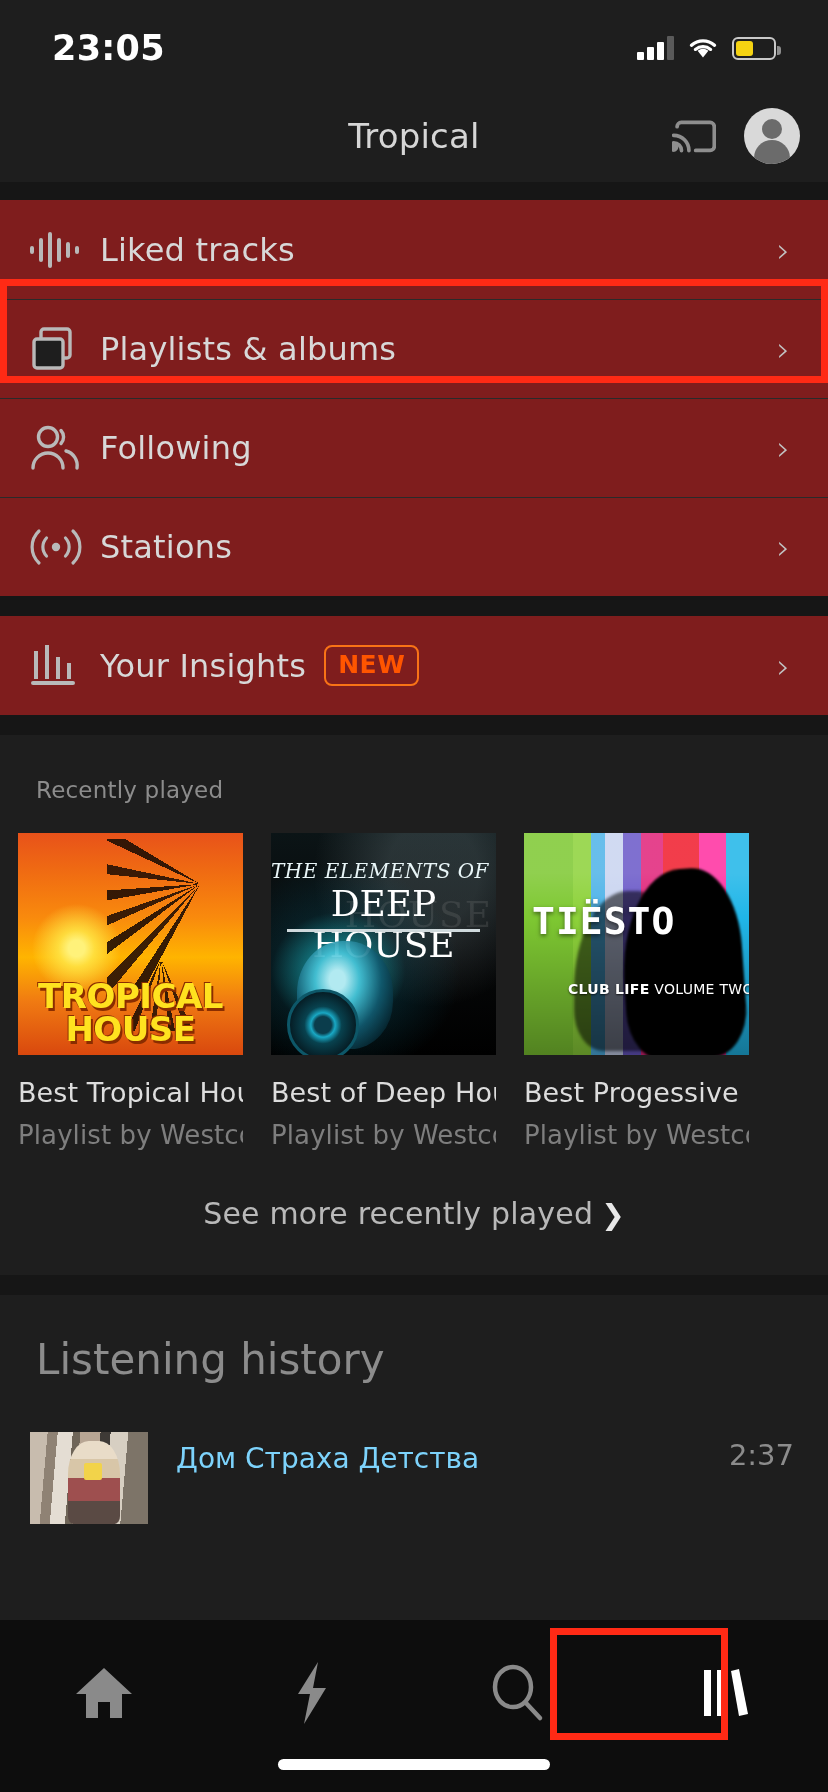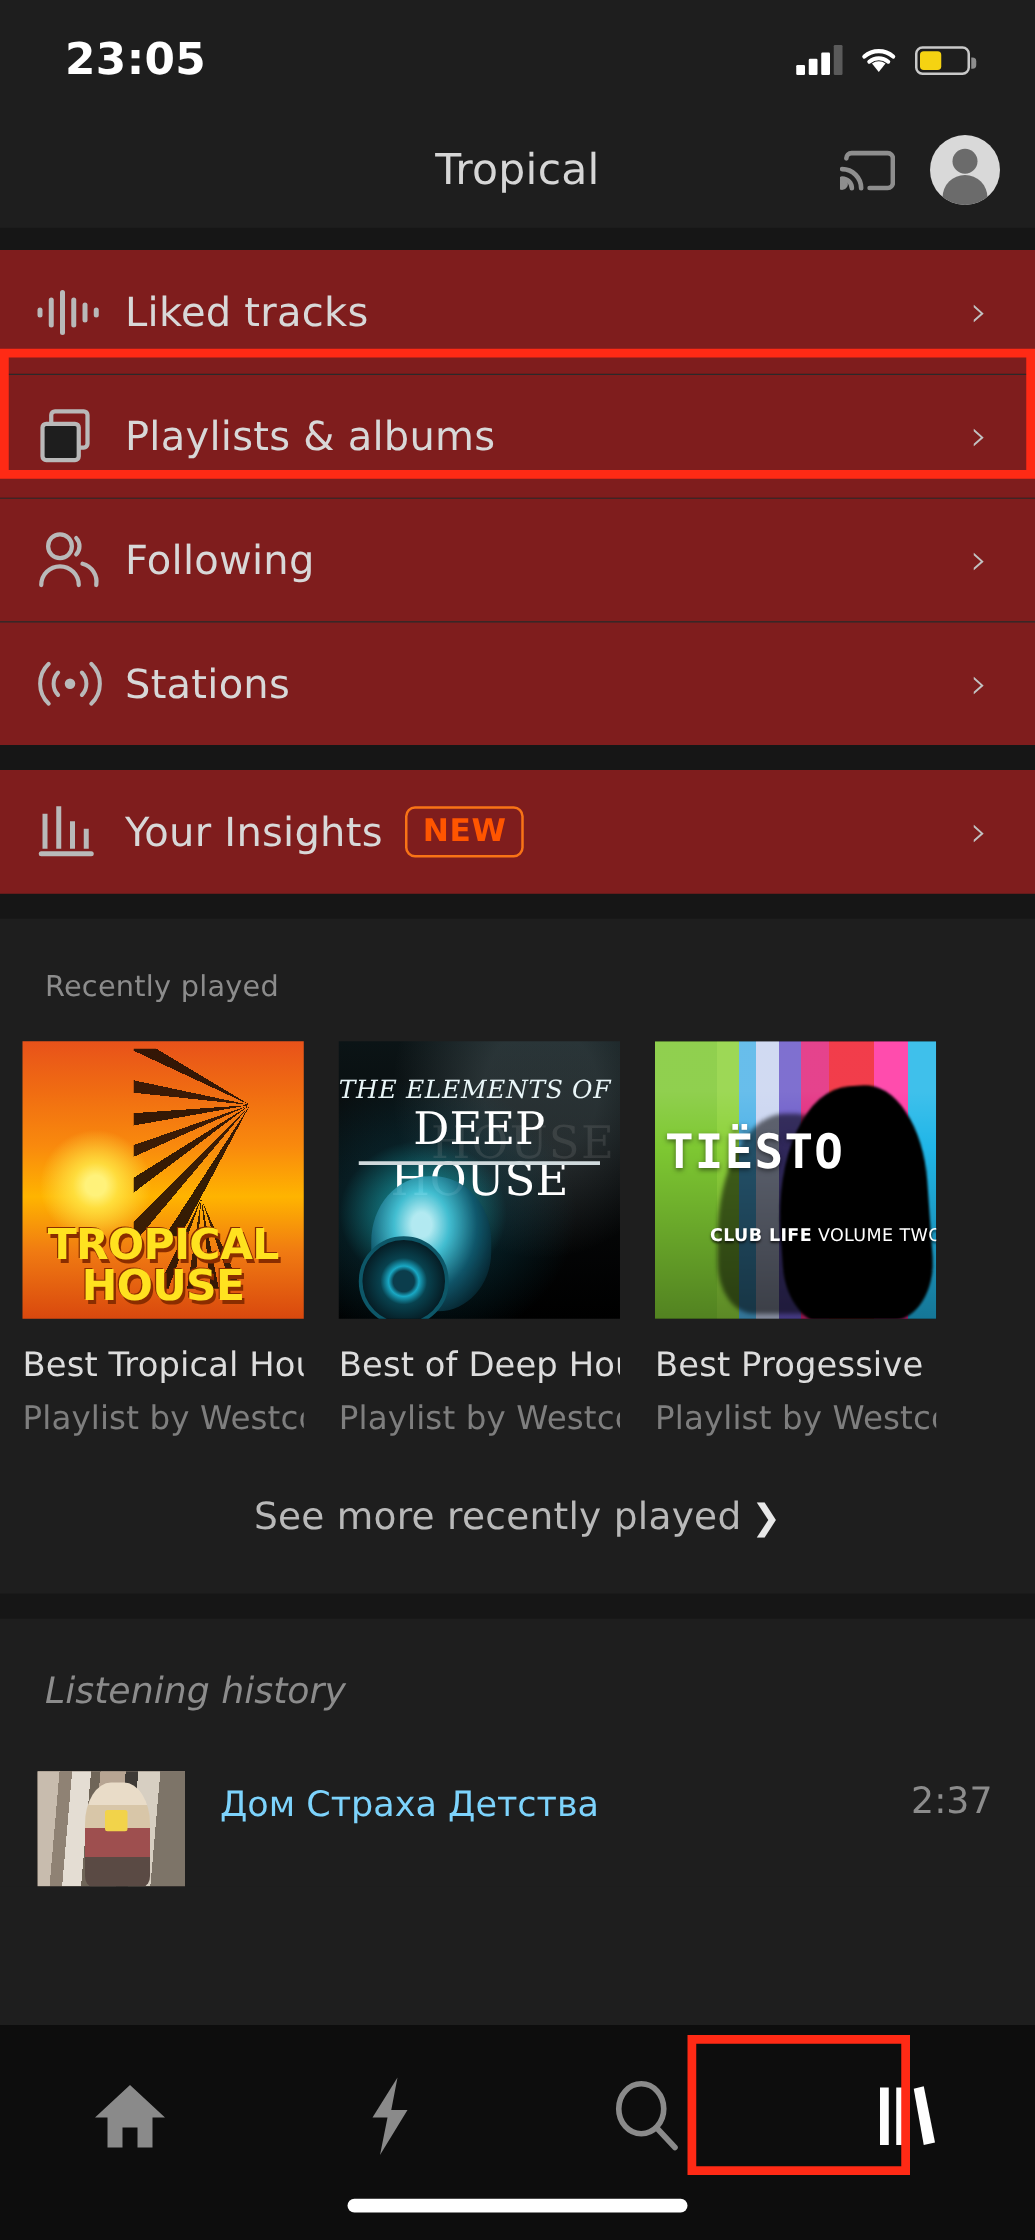--- a/index.html
+++ b/index.html
@@ -185,21 +185,21 @@
   }
   .art-tiesto .clubline b{ font-weight:800; }
 
   .see-more{
     text-align:center; padding:46px 0 44px; color:#b9b9b9; font-size:30px;
     letter-spacing:0.2px;
   }
   .see-more .chev{ font-weight:700; margin-left:8px; color:#e8e8e8; font-size:28px; }
 
   
-  .hist-title{ color:#8c8c8c; font-size:29px; padding:40px 36px 34px;font-style:italic; }
+  .hist-title{ color:#8c8c8c; font-size:42px; padding:40px 36px 34px; }
   .hist-row{ display:flex; align-items:flex-start; padding:14px 30px 0 30px; position:relative; }
   .hist-art{ width:118px; height:92px; overflow:hidden; flex:0 0 118px;
              background:linear-gradient(160deg,#b9a997,#6d5f55); position:relative; }
   .hist-art .wall{ position:absolute; inset:0;
     background:linear-gradient(95deg,#c8bcae 0 14%, #8f8274 14% 22%, #e4ddd3 22% 34%, #6f6558 34% 40%,
                #b7a593 40% 56%, #3e3a36 56% 64%, #d7cfc2 64% 78%, #7d7468 78% 100%); }
   .hist-art .person{ position:absolute; left:32%; top:10%; width:44%; height:90%;
     background:linear-gradient(180deg,#e9dcc8 0 22%, #d8c6a8 22% 44%, #9e4f4f 44% 72%, #5a4a44 72% 100%);
     border-radius:40% 40% 10% 10%; filter:blur(0.6px); }
   .hist-art .phone2{ position:absolute; left:46%; top:34%; width:15%; height:18%;

